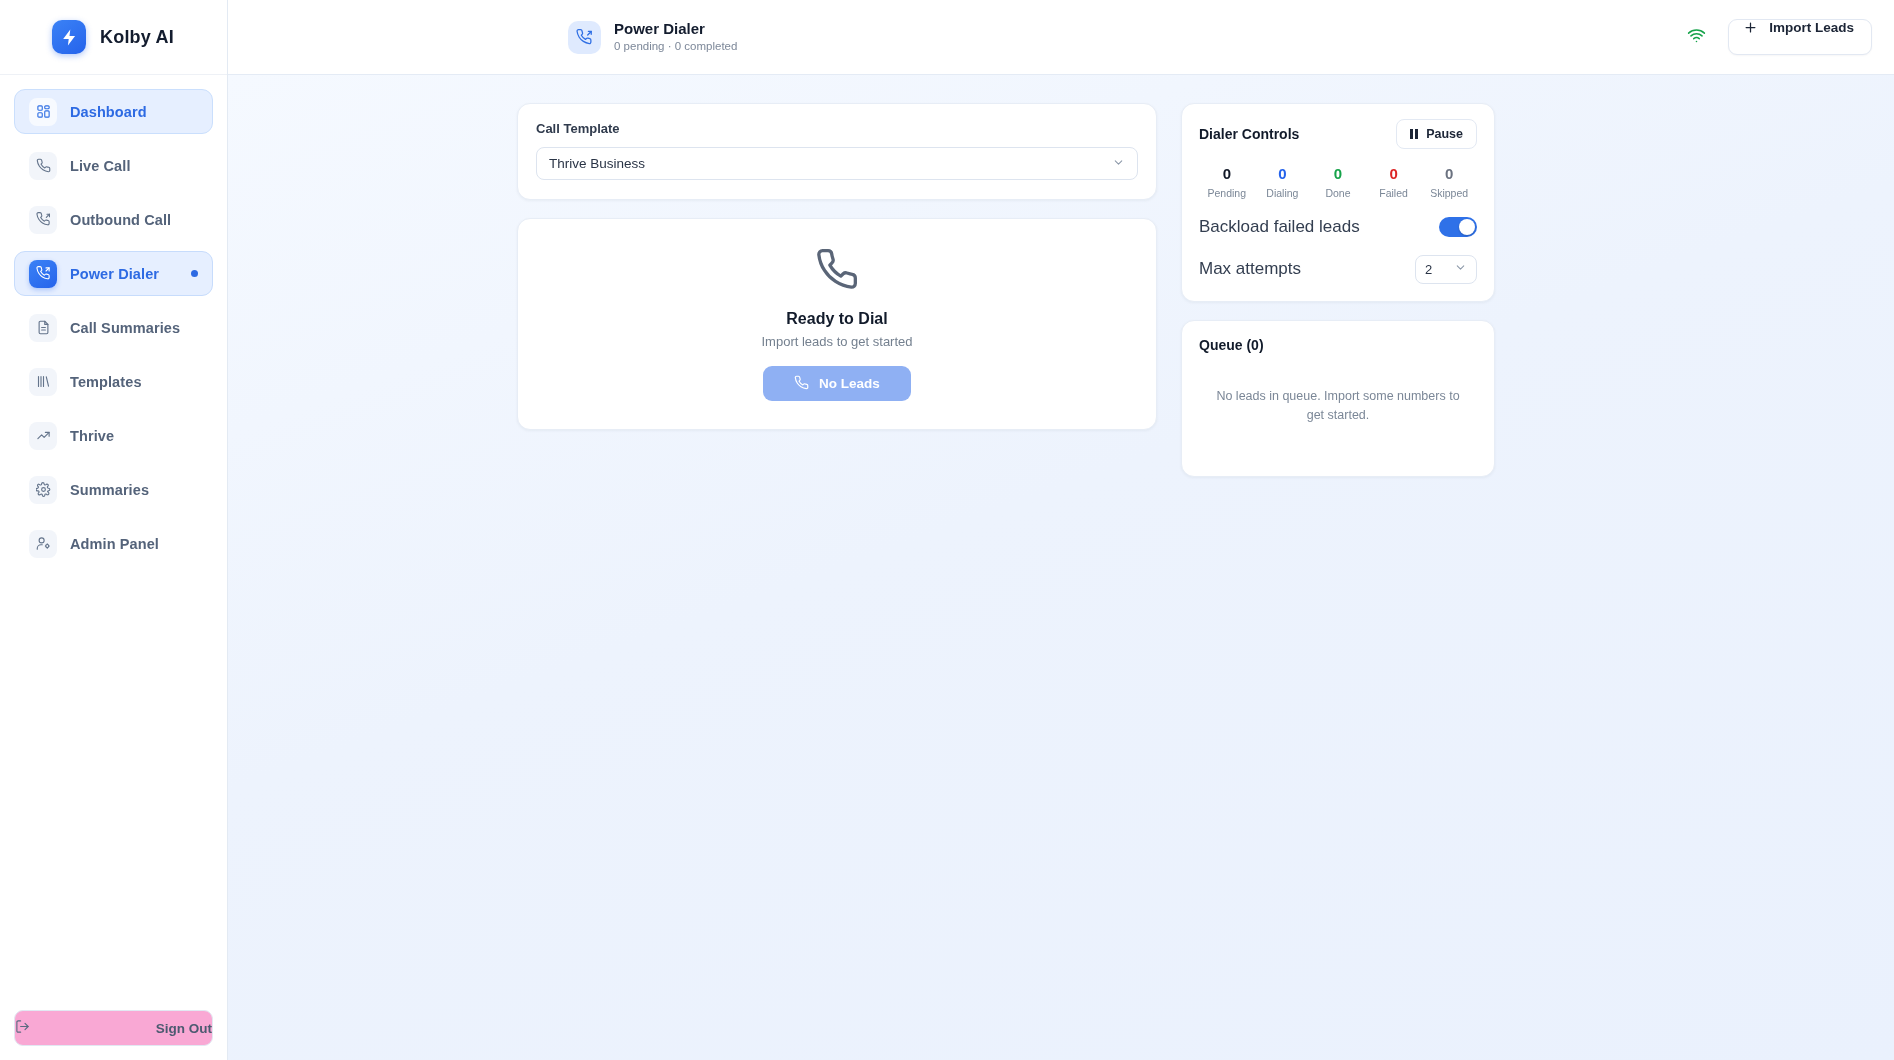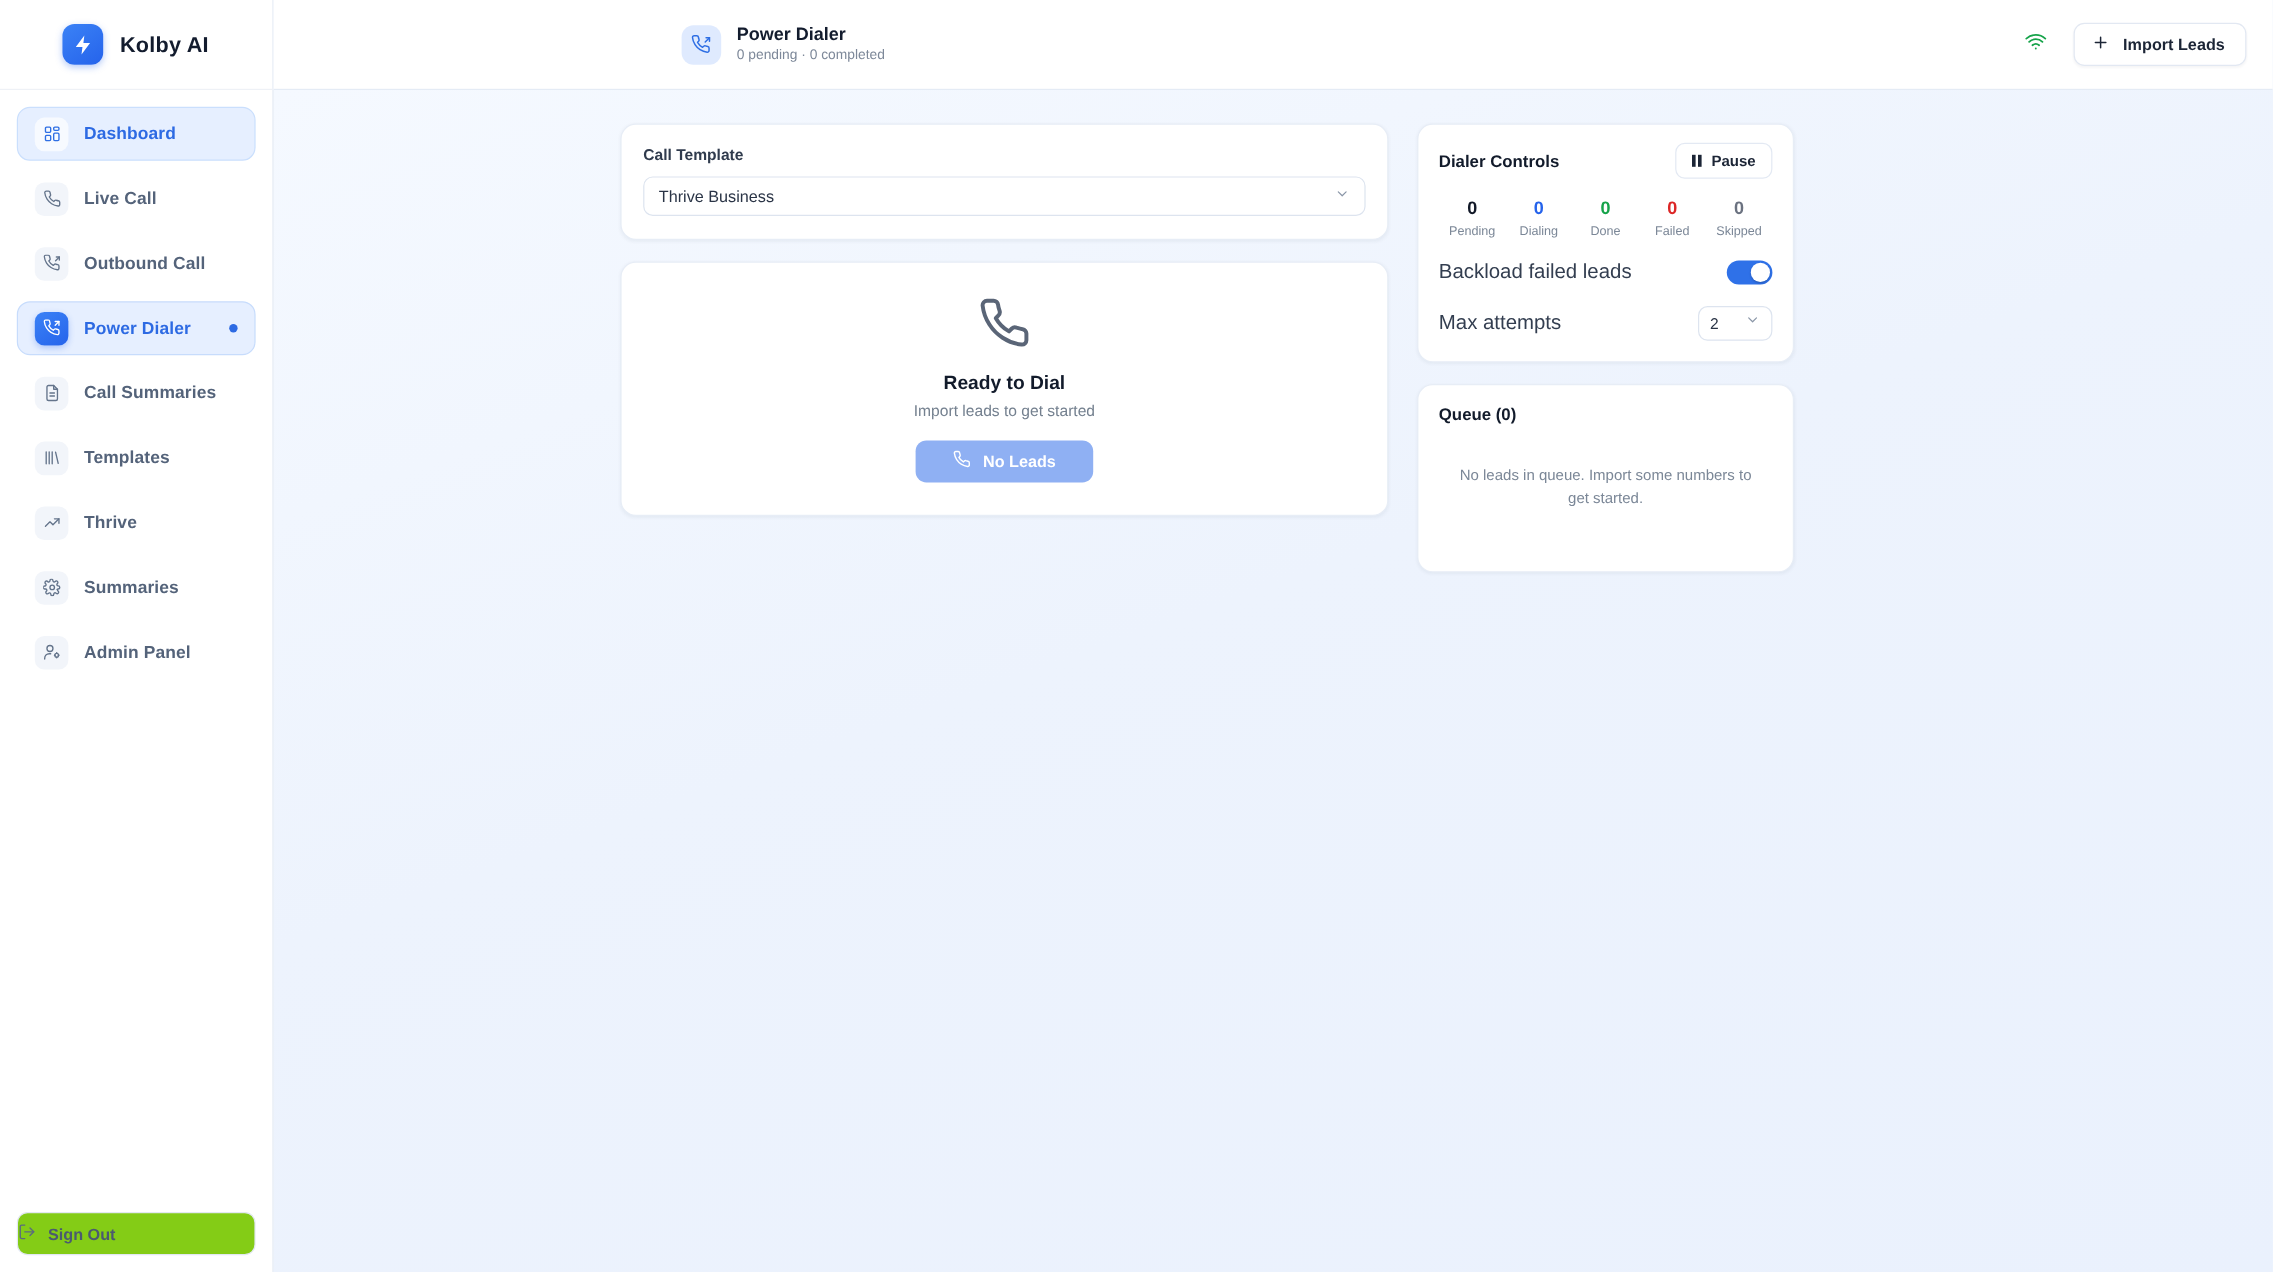--- a/index.html
+++ b/index.html
@@ -74,22 +74,22 @@
   .nav-item.active-strong .nav-label { color: #2d6ae3; }
   .nav-dot {
     width: 7px; height: 7px; border-radius: 50%;
     background: #2d6ae3; margin-left: auto;
   }
 
   #signout-wrap { padding: 14px; }
   #signout {
     height: 36px; width: 100%;
     border: 1px solid #e2e8f2; border-radius: 9px;
-    background: #84cc16; cursor: pointer;
-    display: flex; align-items: center; justify-content: flex-start; gap: 10px;
+    background: #f9a8d4; cursor: pointer;
+    display: flex; align-items: center; justify-content: space-between; gap: 10px;
   }
   #signout svg { width: 15px; height: 15px; stroke: #5a6a80; fill:none;
     stroke-width: 1.8; stroke-linecap: round; stroke-linejoin: round; }
   #signout span { font-size: 13.5px; color: #4b5a70; font-weight: 600; }
 
   
   #main { flex: 1 1 auto; height: 1060px; display: flex; flex-direction: column; }
 
   #topbar {
     height: 75px; background: #fff;
@@ -109,21 +109,21 @@
   .topbar-badge svg { width: 17px; height: 17px; stroke: #2f6fe4; fill:none;
     stroke-width: 1.8; stroke-linecap: round; stroke-linejoin: round; }
   #topbar-title { font-size: 15px; font-weight: bold; color: #131c2e; line-height: 1.25; }
   #topbar-sub { font-size: 11.5px; color: #7d8899; line-height: 1.3; }
   #topbar-right { margin-left: auto; display: flex; align-items: center; gap: 22px; }
   #wifi-icon svg { width: 19px; height: 19px; stroke: #16a34a; fill: none;
     stroke-width: 1.9; stroke-linecap: round; stroke-linejoin: round; }
   #import-btn {
     height: 36px; padding: 0 17px 0 14px;
     border: 1px solid #e2e8f2; border-radius: 9px; background: #fff;
-    display: flex; align-items: center; gap: 11px; cursor: pointer;
+    display: flex; align-items: flex-start; gap: 11px; cursor: pointer;
     box-shadow: 0 1px 2px rgba(16,30,54,.04);
   }
   #import-btn svg { width: 15px; height: 15px; stroke: #1c2536; stroke-width: 2;
     fill:none; stroke-linecap: round; }
   #import-btn span { font-size: 13.5px; font-weight: 600; color: #1c2536; }
 
   #content {
     flex: 1 1 auto;
     background: linear-gradient(160deg,#f5f9ff 0%, #edf3fd 45%, #eaf1fd 100%);
     padding: 28px 0 0 0;

